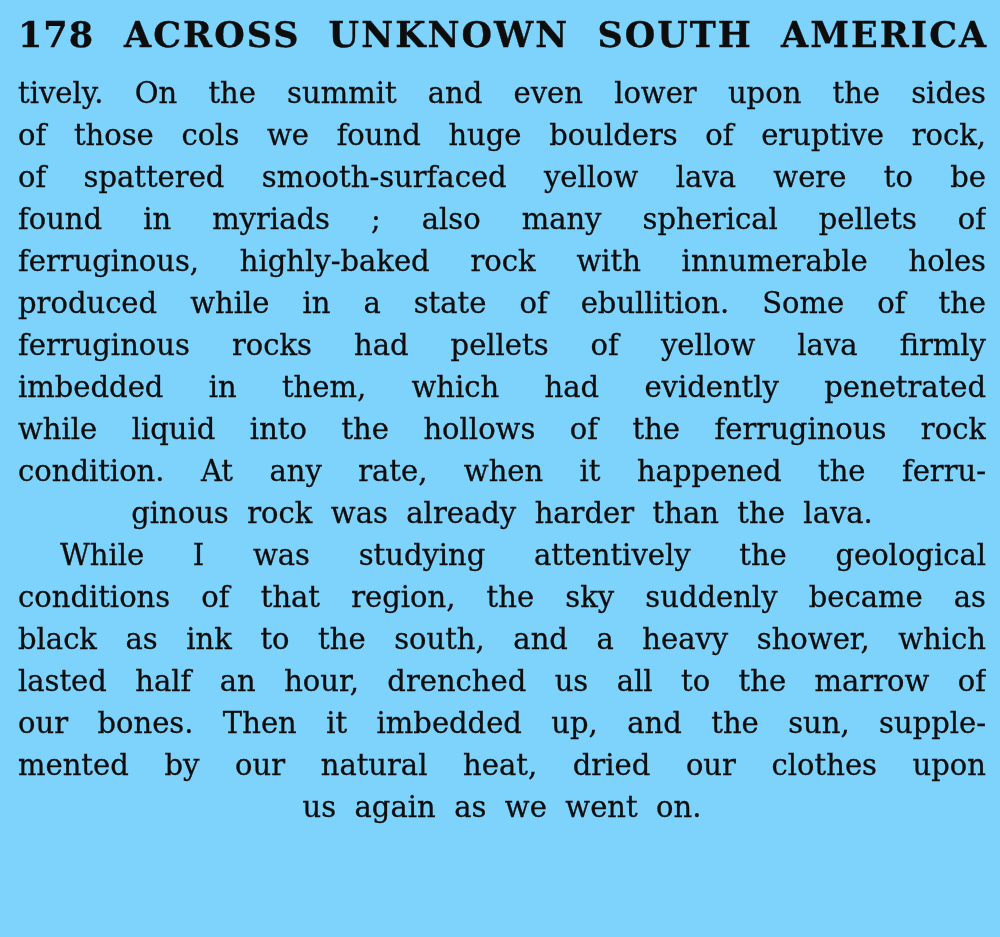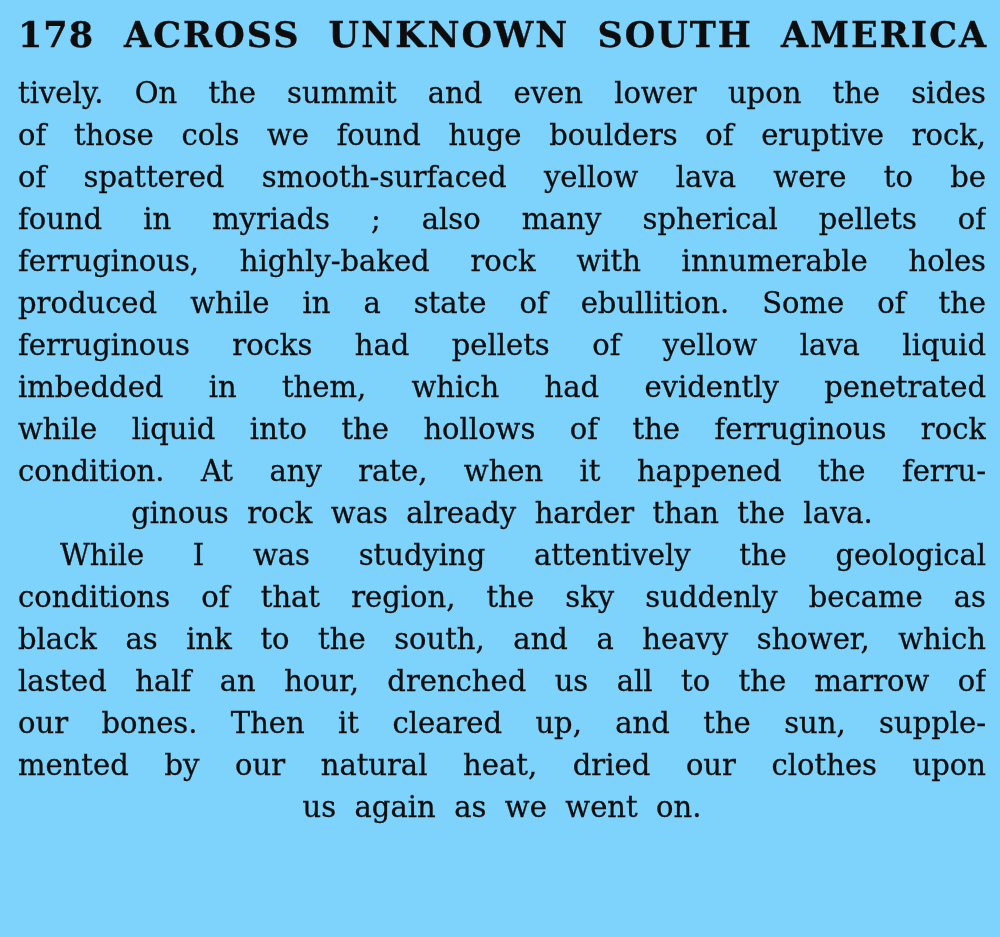--- a/index.html
+++ b/index.html
@@ -69,27 +69,27 @@
     <span class="running-title">ACROSS UNKNOWN SOUTH AMERICA</span>
   </div>
 
   <div class="body-text">
     <div class="line j">tively. On the summit and even lower upon the sides</div>
     <div class="line j">of those cols we found huge boulders of eruptive rock,</div>
     <div class="line j">of spattered smooth-surfaced yellow lava were to be</div>
     <div class="line j">found in myriads ; also many spherical pellets of</div>
     <div class="line j">ferruginous, highly-baked rock with innumerable holes</div>
     <div class="line j">produced while in a state of ebullition. Some of the</div>
-    <div class="line j">ferruginous rocks had pellets of yellow lava liquid</div>
+    <div class="line j">ferruginous rocks had pellets of yellow lava firmly</div>
     <div class="line j">imbedded in them, which had evidently penetrated</div>
     <div class="line j">while liquid into the hollows of the ferruginous rock</div>
     <div class="line j">condition. At any rate, when it happened the ferru-</div>
     <div class="line last">ginous rock was already harder than the lava.</div>
     <div class="line j indent">While I was studying attentively the geological</div>
     <div class="line j">conditions of that region, the sky suddenly became as</div>
     <div class="line j">black as ink to the south, and a heavy shower, which</div>
     <div class="line j">lasted half an hour, drenched us all to the marrow of</div>
-    <div class="line j">our bones. Then it cleared up, and the sun, supple-</div>
+    <div class="line j">our bones. Then it imbedded up, and the sun, supple-</div>
     <div class="line j">mented by our natural heat, dried our clothes upon</div>
     <div class="line last">us again as we went on.</div>
   </div>
 
 </div>
 
 </body></html>

